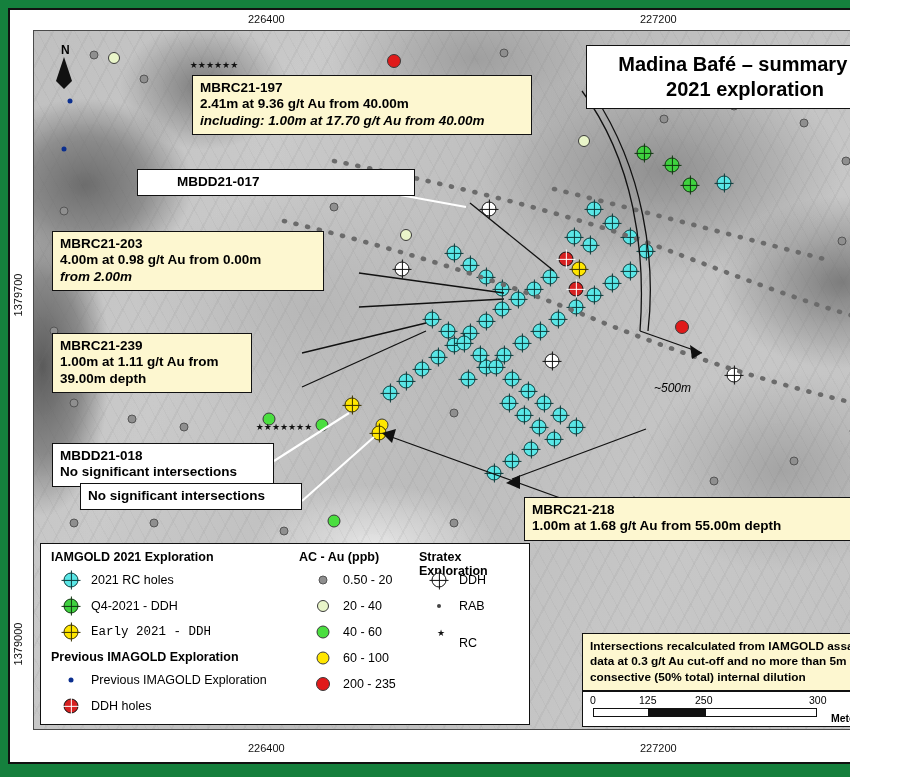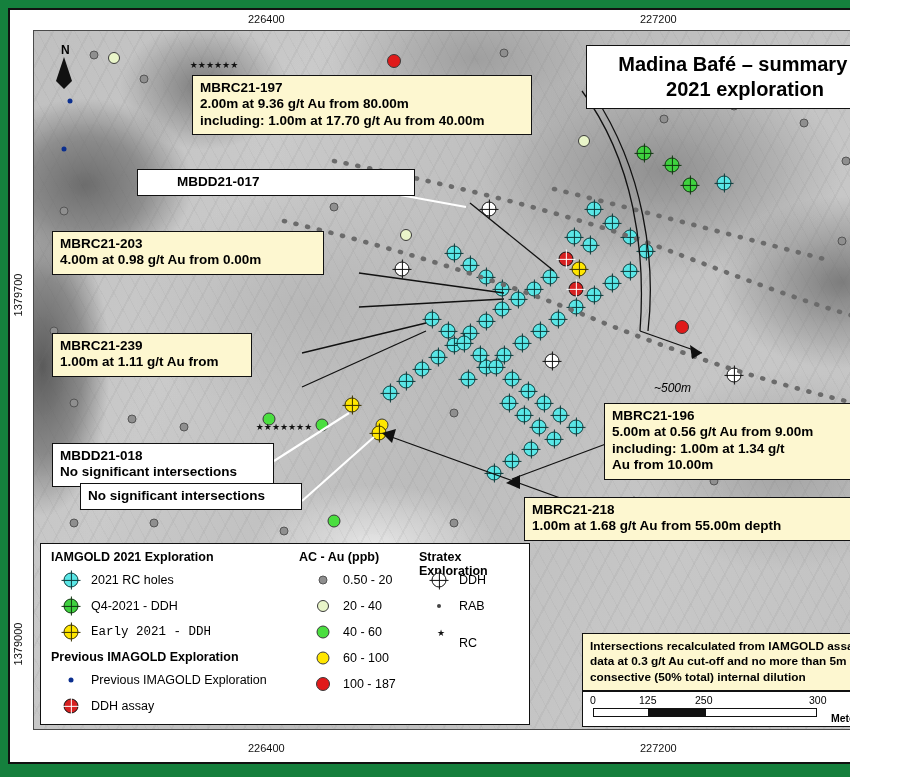--- a/index.html
+++ b/index.html
@@ -71,21 +71,21 @@
   .ac4{width:11px;height:11px;background:#ffe600;}
   .ac5{width:12px;height:12px;background:#e01a1a;}
   .prev{width:5px;height:5px;border-radius:50%;background:#0b2f8f;}
   .rab{width:4px;height:4px;border-radius:50%;background:#444;}
   .star{font-size:9px;color:#111;line-height:1;}
 
   
   .callout{position:absolute;background:#fdf7d0;border:1.2px solid #111;padding:4px 7px 5px 7px;
     font-size:13.5px;line-height:1.22;color:#000;box-sizing:border-box;}
   .callout.white{background:#fff;}
-  .callout .it{font-weight:bold;}
+  .callout .it{font-style:italic;font-weight:bold;}
   .callout .ln{display:block;font-weight:bold;}
 
   
   .titlebox{position:absolute;background:#fff;border:1px solid #111;padding:6px 14px;text-align:center;
     font-size:20px;font-weight:bold;line-height:1.25;}
 
   
   .legend{position:absolute;background:#fff;border:1.3px solid #111;box-sizing:border-box;}
   .legend .hdr{font-size:12.5px;font-weight:bold;color:#000;}
   .legend .itm{font-size:12.5px;color:#000;}
@@ -288,53 +288,49 @@
     <div class="north" style="left:18px;top:14px;width:30px;height:52px;">
       <div class="n">N</div>
       <svg width="30" height="52" viewBox="0 0 30 52">
         <polygon points="12,12 12,44 4,36" fill="#111"></polygon>
         <polygon points="12,12 12,44 20,36" fill="#111"></polygon>
       </svg>
     </div>
 
     <div class="callout" style="left:158px;top:44px;width:340px;">
       <span class="ln">MBRC21-197</span>
-      <span class="ln">2.00m at 9.36 g/t Au from 80.00m</span>
+      <span class="ln">2.41m at 9.36 g/t Au from 40.00m</span>
       <span class="ln it">including: 1.00m at 17.70 g/t Au from 40.00m</span>
     </div>
 
     <div class="callout white" style="left:103px;top:138px;width:278px;padding-left:39px;">
       <span class="ln">MBDD21-017</span>
     </div>
 
     <div class="callout" style="left:18px;top:200px;width:272px;">
       <span class="ln">MBRC21-203</span>
       <span class="ln">4.00m at 0.98 g/t Au from 0.00m</span>
+      <span class="ln it">from 2.00m</span>
     </div>
 
     <div class="callout" style="left:18px;top:302px;width:200px;">
       <span class="ln">MBRC21-239</span>
       <span class="ln">1.00m at 1.11 g/t Au from</span>
+      <span class="ln">39.00m depth</span>
     </div>
 
     <div class="callout white" style="left:18px;top:412px;width:222px;">
       <span class="ln">MBDD21-018</span>
       <span class="ln">No significant intersections</span>
     </div>
 
     <div class="callout white" style="left:46px;top:452px;width:222px;">
       <span class="ln">No significant intersections</span>
     </div>
 
-    <div class="callout" style="left:570px;top:372px;width:270px;">
-      <span class="ln">MBRC21-196</span>
-      <span class="ln">5.00m at 0.56 g/t Au from 9.00m</span>
-      <span class="ln it">including: 1.00m at 1.34 g/t</span>
-      <span class="ln it">Au from 10.00m</span>
-    </div>
 
     <div class="callout" style="left:490px;top:466px;width:330px;">
       <span class="ln">MBRC21-218</span>
       <span class="ln">1.00m at 1.68 g/t Au from 55.00m depth</span>
     </div>
 
     <div class="titlebox" style="left:552px;top:14px;width:288px;">
       <div>Madina Bafé – summary of</div>
       <div>2021 exploration</div>
     </div>
@@ -348,32 +344,32 @@
       <div class="itm" style="position:absolute;left:50px;top:29px;">2021 RC holes</div>
       <div class="sym q4" style="left:30px;top:62px;"></div>
       <div class="itm" style="position:absolute;left:50px;top:55px;">Q4-2021 - DDH</div>
       <div class="sym early" style="left:30px;top:88px;"></div>
       <div class="itm" style="position:absolute;left:50px;top:81px;font-family:Liberation Mono, monospace;">Early 2021 - DDH</div>
 
       <div class="hdr" style="position:absolute;left:10px;top:106px;">Previous IMAGOLD Exploration</div>
       <div class="sym prev" style="left:30px;top:136px;"></div>
       <div class="itm" style="position:absolute;left:50px;top:129px;">Previous IMAGOLD Exploration</div>
       <div class="sym ddhred" style="left:30px;top:162px;"></div>
-      <div class="itm" style="position:absolute;left:50px;top:155px;">DDH assay</div>
+      <div class="itm" style="position:absolute;left:50px;top:155px;">DDH holes</div>
 
       <div class="sym ac ac1" style="left:282px;top:36px;"></div>
       <div class="itm" style="position:absolute;left:302px;top:29px;">0.50 - 20</div>
       <div class="sym ac ac2" style="left:282px;top:62px;"></div>
       <div class="itm" style="position:absolute;left:302px;top:55px;">20 - 40</div>
       <div class="sym ac ac3" style="left:282px;top:88px;"></div>
       <div class="itm" style="position:absolute;left:302px;top:81px;">40 - 60</div>
       <div class="sym ac ac4" style="left:282px;top:114px;"></div>
       <div class="itm" style="position:absolute;left:302px;top:107px;">60 - 100</div>
       <div class="sym ac ac5" style="left:282px;top:140px;"></div>
-      <div class="itm" style="position:absolute;left:302px;top:133px;">100 - 187</div>
+      <div class="itm" style="position:absolute;left:302px;top:133px;">200 - 235</div>
 
       <div class="sym ddhx" style="left:398px;top:36px;"></div>
       <div class="itm" style="position:absolute;left:418px;top:29px;">DDH</div>
       <div class="sym rab" style="left:398px;top:62px;"></div>
       <div class="itm" style="position:absolute;left:418px;top:55px;">RAB</div>
       <div class="sym star" style="left:400px;top:89px;">★</div>
       <div class="itm" style="position:absolute;left:418px;top:92px;">RC</div>
     </div>
 
     <div class="notebox" style="left:548px;top:602px;width:296px;">Intersections recalculated from IAMGOLD assay data at 0.3 g/t Au cut-off and no more than 5m consective (50% total) internal dilution</div>

